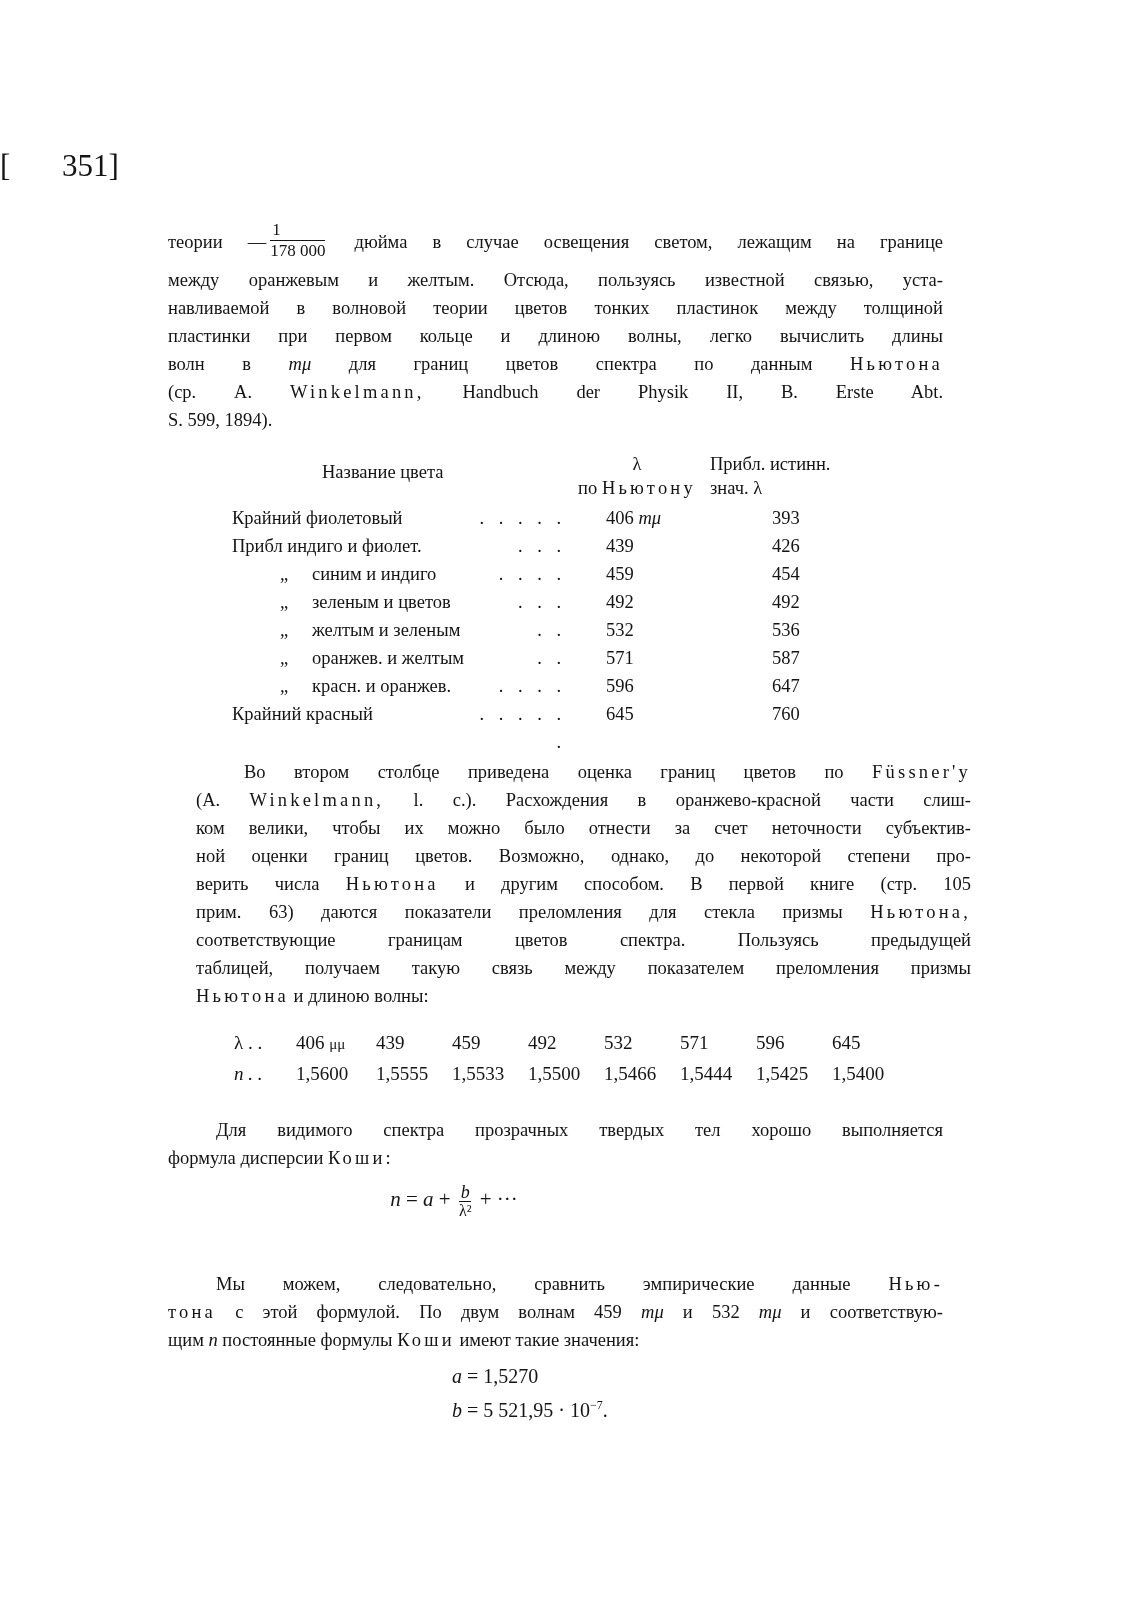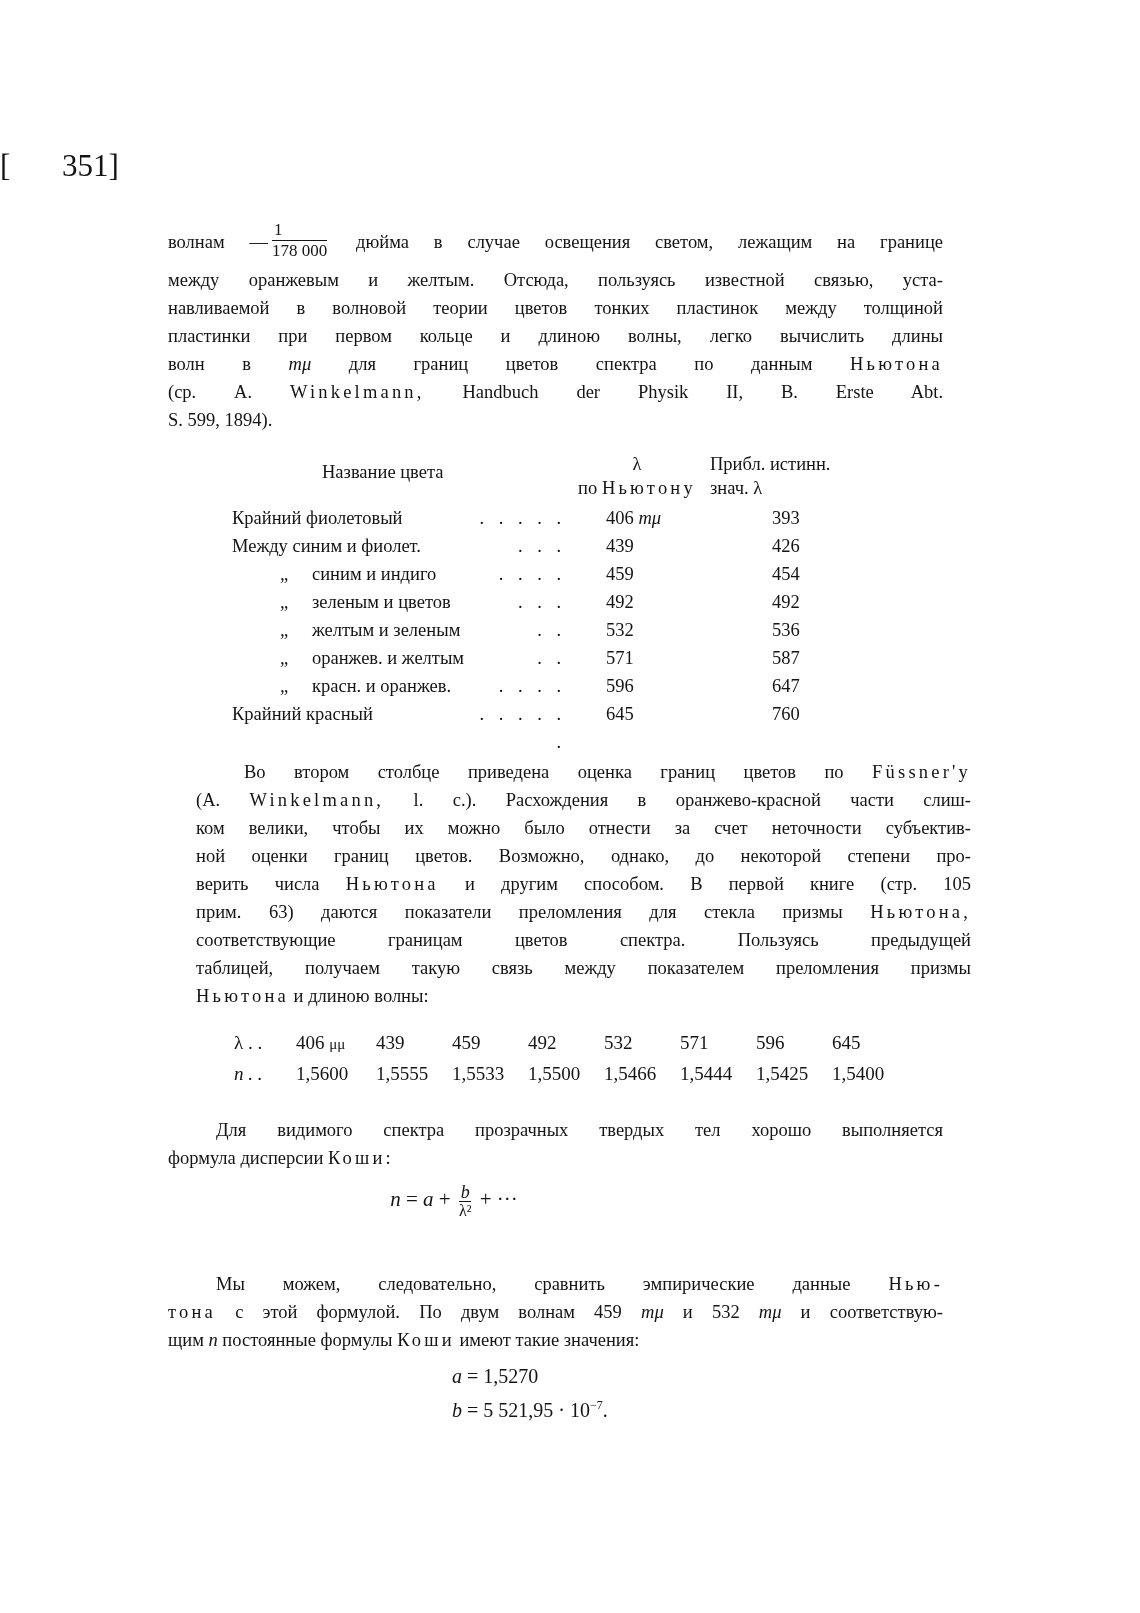--- a/index.html
+++ b/index.html
@@ -69,21 +69,21 @@
   </style>
 </head>
 <body>
 
 <div class="page-number">
   <span class="br">[</span><span>351</span><span class="br">]</span>
 </div>
 
 <div class="textblock" style="top:218px;">
   <span class="line" style="height:48px; line-height:48px;">
-    <span>волнам —</span><span class="frac"><span class="num">1</span><span class="den">178 000</span></span> <span>дюйма в случае освещения светом, лежащим на границе</span>
+    <span>теории —</span><span class="frac"><span class="num">1</span><span class="den">178 000</span></span> <span>дюйма в случае освещения светом, лежащим на границе</span>
   </span>
   <span class="line">между оранжевым и желтым. Отсюда, пользуясь известной связью, уста-</span>
   <span class="line">навливаемой в волновой теории цветов тонких пластинок между толщиной</span>
   <span class="line">пластинки при первом кольце и длиною волны, легко вычислить длины</span>
   <span class="line">
     <span>волн в</span> <span class="it">mμ</span> <span>для границ цветов спектра по данным</span> <span class="sp">Ньютона</span>
   </span>
   <span class="line">
     <span>(ср. A.</span> <span class="sp">Winkelmann,</span> <span>Handbuch der Physik II, B. Erste Abt.</span>
   </span>
@@ -103,21 +103,21 @@
     </span>
   </div>
   <div id="table-body">
     <div class="trow">
       <span class="tname">Крайний фиолетовый</span>
       <span class="tdots">. . . . .</span>
       <span class="tnewton"><span>406</span> <span class="it">mμ</span></span>
       <span class="ttrue">393</span>
     </div>
     <div class="trow">
-      <span class="tname">Между синим и фиолет.</span>
+      <span class="tname">Прибл индиго и фиолет.</span>
       <span class="tdots">. . .</span>
       <span class="tnewton">439</span>
       <span class="ttrue">426</span>
     </div>
     <div class="trow">
       <span class="tname sub"><span class="ditto">„</span><span>синим и индиго</span></span>
       <span class="tdots">. . . .</span>
       <span class="tnewton">459</span>
       <span class="ttrue">454</span>
     </div>

